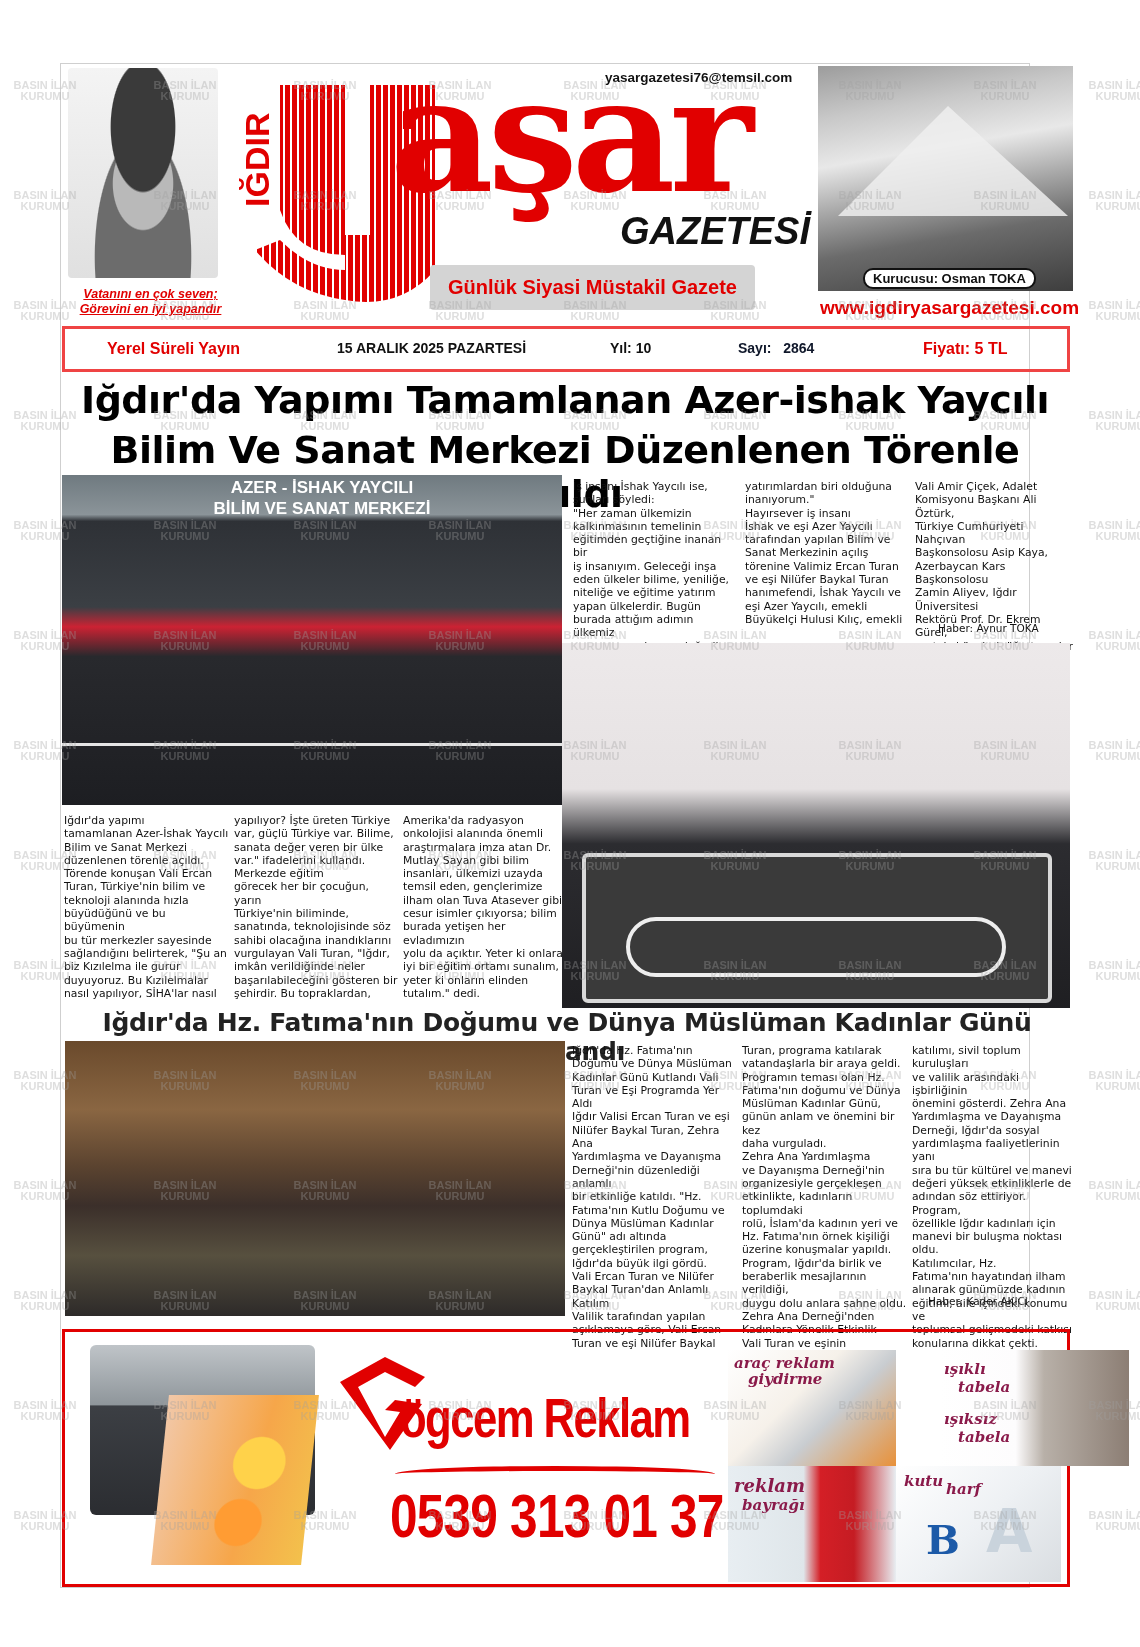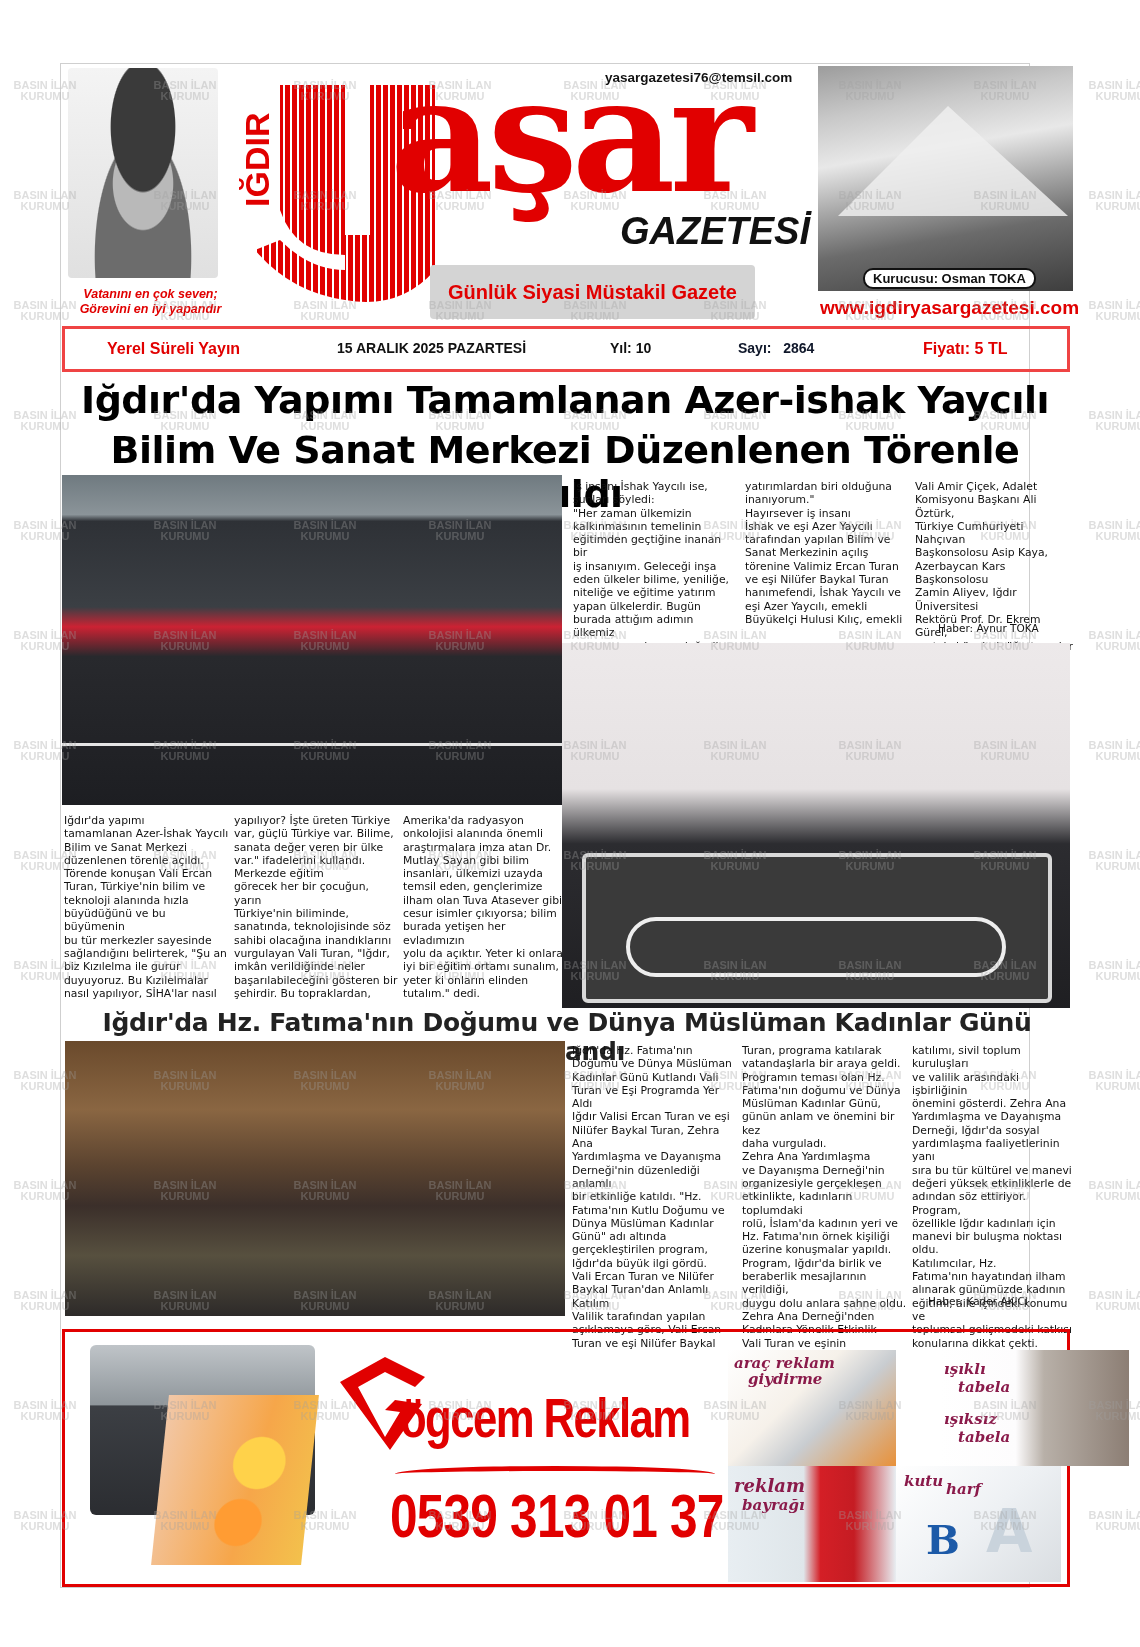--- a/index.html
+++ b/index.html
@@ -7,27 +7,27 @@
   body { position: relative; font-family: "DejaVu Sans", sans-serif; color: #111; }
   .abs { position: absolute; }
   .page { position: absolute; left: 60px; top: 63px; width: 970px; height: 1525px; border: 1px solid #cfcfcf; }
 
   
   .ataturk { left: 68px; top: 68px; width: 150px; height: 210px;
     background: radial-gradient(ellipse at 50% 28%, #3a3a3a 0 30%, transparent 31%),
                 radial-gradient(ellipse at 50% 55%, #b9b9b9 0 28%, transparent 29%),
                 radial-gradient(ellipse at 50% 90%, #6c6c6c 0 45%, transparent 46%),
                 linear-gradient(#f4f4f4, #e0e0e0); border-radius: 4px; }
-  .motto { left: 68px; top: 287px; width: 165px; font-family: "Liberation Sans", sans-serif; font-style: italic; font-weight: bold; color: #e10000; font-size: 12.5px; line-height: 15px; text-align: center; }
+  .motto { left: 68px; top: 287px; width: 165px; font-family: "Liberation Sans", sans-serif; font-style: italic; font-weight: bold; color: #e10000; font-size: 12.5px; line-height: 15px; text-align: center; text-decoration: underline; }
   .igdir { left: 232px; top: 115px; width: 50px; height: 90px; font-family: "Liberation Sans", sans-serif; font-weight: bold; color: #e10000; font-size: 34px; writing-mode: vertical-rl; transform: rotate(180deg); display:flex; align-items:center; justify-content:center; }
   .yletter { left: 250px; top: 70px; width: 200px; height: 240px; }
   .asar { left: 390px; top: 55px; font-family: "DejaVu Serif", serif; font-weight: bold; color: #e10000; font-size: 160px; line-height: 160px; letter-spacing: -6px; }
   .gazetesi { left: 620px; top: 210px; font-family: "Liberation Sans", sans-serif; font-weight: bold; color: #111; font-size: 38px; font-style: italic; }
   .email { left: 605px; top: 70px; font-family: "Liberation Sans", sans-serif; font-weight: bold; font-size: 13.5px; color: #111; }
-  .tagline { left: 430px; top: 265px; width: 325px; height: 54px; background: #d4d4d4; border-radius: 4px; font-family: "Liberation Sans", sans-serif; font-weight: bold; color: #e10000; font-size: 20px; display: flex; align-items: center; justify-content: center; }
+  .tagline { left: 430px; top: 265px; width: 325px; height: 45px; background: #d4d4d4; border-radius: 4px; font-family: "Liberation Sans", sans-serif; font-weight: bold; color: #e10000; font-size: 20px; display: flex; align-items: center; justify-content: center; }
   .mountain { left: 818px; top: 66px; width: 255px; height: 225px;
     background: linear-gradient(170deg, #9c9c9c 0%, #c8c8c8 20%, #e8e8e8 38%, #a8a8a8 55%, #6b6b6b 72%, #3e3e3e 100%); }
   .mountain .peak { position:absolute; left:20px; top:40px; width:0; height:0; border-left:110px solid transparent; border-right:120px solid transparent; border-bottom:110px solid #efefef; opacity:.85; }
   .founder { left: 863px; top: 268px; background: #fff; border: 2px solid #111; border-radius: 10px; padding: 1px 8px; font-family: "Liberation Sans", sans-serif; font-weight: bold; font-size: 13px; color: #111; }
   .website { left: 820px; top: 297px; font-family: "Liberation Sans", sans-serif; font-weight: bold; color: #e10000; font-size: 19px; }
 
   
   .infobar { left: 62px; top: 326px; width: 1008px; height: 46px; border: 3px solid #ef4444; font-family: "Liberation Sans", sans-serif; font-weight: bold; }
   .infobar span { position: absolute; top: 11px; font-size: 14px; }
   .ib-yerel { left: 42px; color: #e10000; font-size: 16px !important; }
@@ -112,20 +112,24 @@
   <span class="ib-date">15 ARALIK 2025  PAZARTESİ</span>
   <span class="ib-yil">Yıl: 10</span>
   <span class="ib-sayi"><span style="position:static">Sayı:</span>&nbsp;&nbsp;&nbsp;<span style="position:static">2864</span></span>
   <span class="ib-fiyat">Fiyatı: 5 TL</span>
 </div>
 
 <div class="abs h1" style="top:378px;">Iğdır'da Yapımı Tamamlanan Azer-ishak Yaycılı</div>
 <div class="abs h1" style="top:428px;">Bilim Ve Sanat Merkezi Düzenlenen Törenle Açıldı</div>
 
 <div class="abs photo1">
+  <div class="sign">
+    <div>AZER - İSHAK YAYCILI</div>
+    <div>BİLİM VE SANAT MERKEZİ</div>
+  </div>
   <div class="ribbon"></div>
 </div>
 
 <div class="abs col" style="left:573px; top:480px; width:165px;">İş insanı İshak Yaycılı ise,
 şunları söyledi:
           "Her zaman ülkemizin
 kalkınmasının temelinin
 eğitimden geçtiğine inanan bir
 iş insanıyım. Geleceği inşa
 eden ülkeler bilime, yeniliğe,

